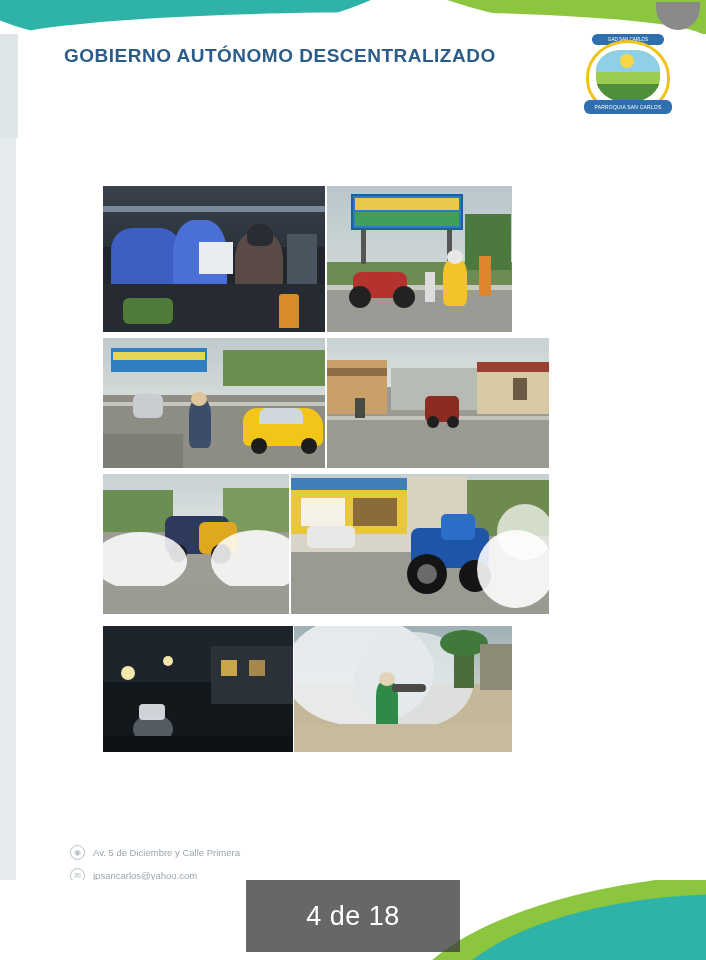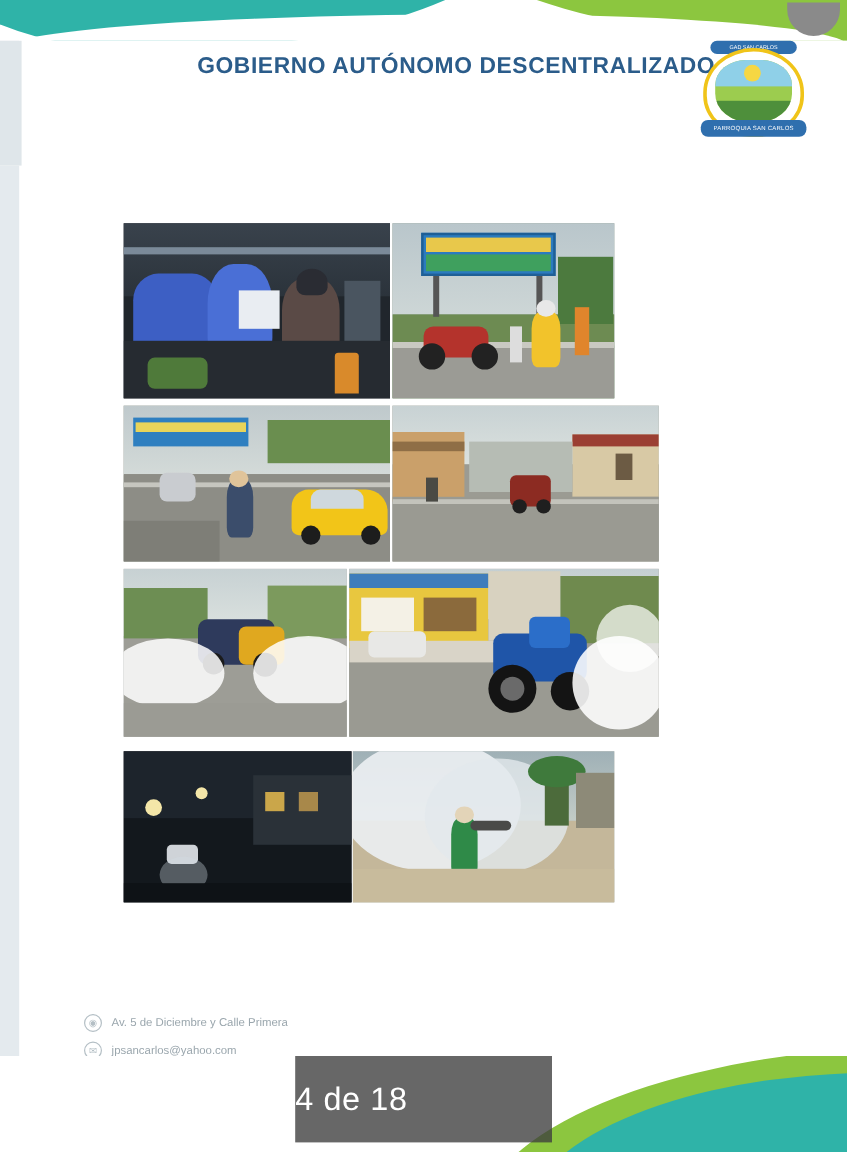--- a/index.html
+++ b/index.html
@@ -66,23 +66,23 @@
     background: #ffffff;
   }
   .hdr-left-bar {
     position: absolute;
     left: 0; top: 0;
     width: 18px; height: 104px;
     background: #dfe6ea;
   }
   .hdr-text {
     position: absolute;
-    left: 76px; top: 10px;
+    left: 64px; top: 10px;
     width: 520px;
-    text-align: right;
+    text-align: left;
   }
   .hdr-l1, .hdr-l2 {
     color: #2b5c8a;
     font-weight: bold;
     letter-spacing: 0.5px;
     font-size: 19px;
     line-height: 24px;
     font-family: "Liberation Sans", sans-serif;
   }
   .hdr-l3 {
@@ -177,20 +177,21 @@
   .ph .rect    { position: absolute; }
 
   
   .pager {
     position: absolute;
     left: 246px; top: 880px;
     width: 214px; height: 72px;
     background: rgba(60,60,60,0.78);
     display: flex;
     align-items: center;
+    justify-content: center;
   }
   .pager span {
     color: #ffffff;
     font-size: 27px;
     letter-spacing: 0.5px;
   }
 
   
   .footer {
     position: absolute;

